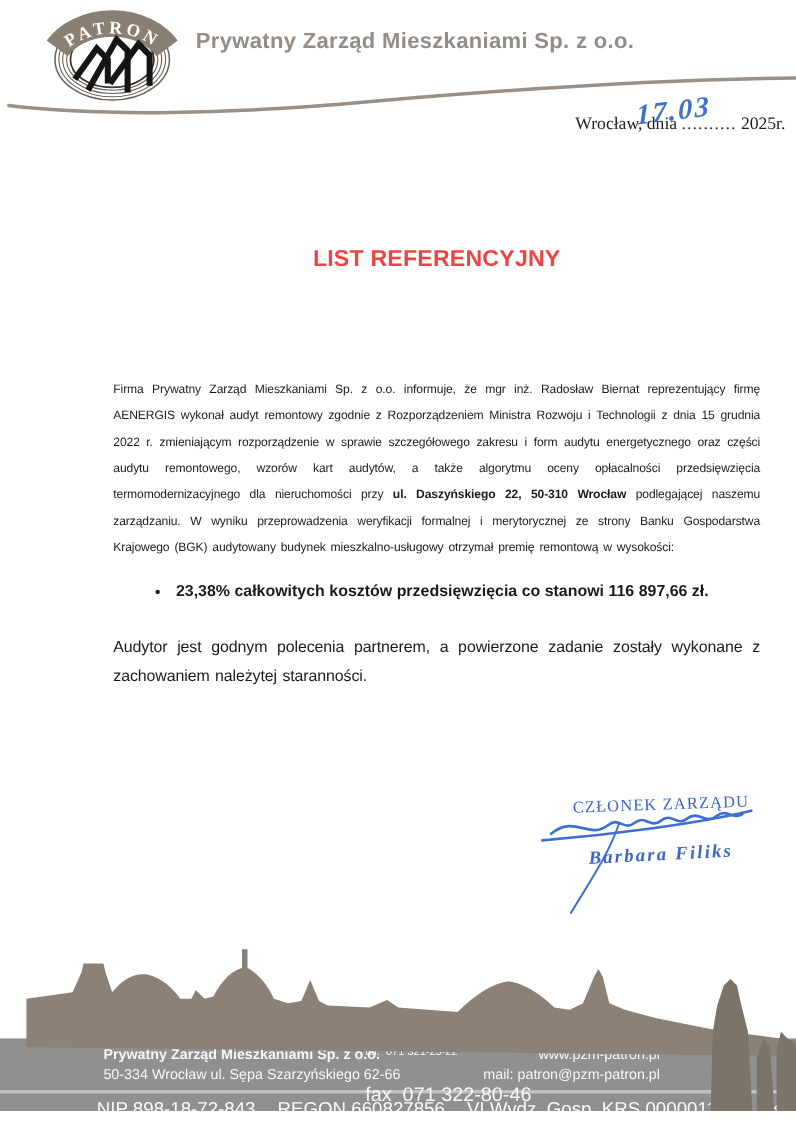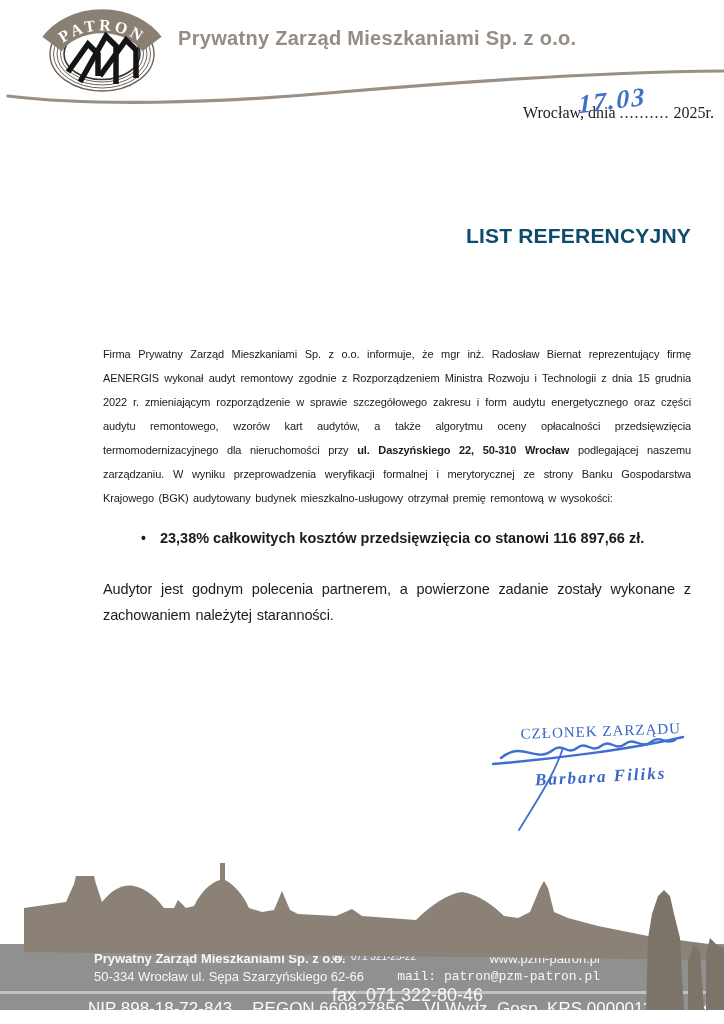--- a/index.html
+++ b/index.html
@@ -28,21 +28,21 @@
   .date-dots{letter-spacing:1px;color:#333;}
   .hand-date{
     position:absolute;left:96px;top:-18px;
     font-family:"Liberation Serif",serif;font-style:italic;font-weight:bold;
     font-size:26px;color:#4070ca;letter-spacing:2px;
     transform:rotate(-7deg) skewX(-6deg);
   }
   
   .doc-title{
     position:absolute;left:103px;top:224px;width:588px;
-    text-align:right;font-size:21px;font-weight:bold;color:#0c4a6e;
+    text-align:center;font-size:21px;font-weight:bold;color:#ef4444;
     letter-spacing:.2px;
   }
   
   .body-block{position:absolute;left:103px;top:342px;width:588px;}
   .para1{
     text-align:justify;font-size:11px;line-height:24px;
     letter-spacing:-0.1px;word-spacing:1.5px;margin:0;
   }
   .para1 b{font-weight:bold;}
   .bullet-row{
@@ -69,21 +69,21 @@
   .footer-band{
     position:absolute;left:0;top:944px;width:724px;height:66px;
     background:#909090;overflow:hidden;z-index:1;color:#f7f7f7;
   }
   .footer-band .pre{white-space:pre;}
   .f-company{position:absolute;left:94px;top:7px;font-size:13px;font-weight:bold;}
   .f-address{position:absolute;left:94px;top:25px;font-size:13px;text-align:center;}
   .f-tel{position:absolute;left:332px;top:7px;font-size:10px;}
   .f-fax{position:absolute;left:332px;top:41px;font-size:18px;}
   .f-www{position:absolute;right:124px;top:7px;font-size:13px;text-align:right;}
-  .f-mail{position:absolute;right:124px;top:25px;font-size:13px;text-align:right;font-family:Liberation Mono, monospace;}
+  .f-mail{position:absolute;right:124px;top:25px;font-size:13px;text-align:right;}
   .f-divider{position:absolute;left:0;top:47px;width:724px;height:3px;background:rgba(255,255,255,.45);}
   .f-registry{
     position:absolute;left:88px;top:55px;width:600px;
     display:flex;gap:20px;font-size:17px;white-space:nowrap;color:#fbfbfb;
   }
   .skyline-svg{position:absolute;left:0;top:850px;width:724px;height:162px;z-index:3;pointer-events:none;}
 </style>
 </head>
 <body>
 

